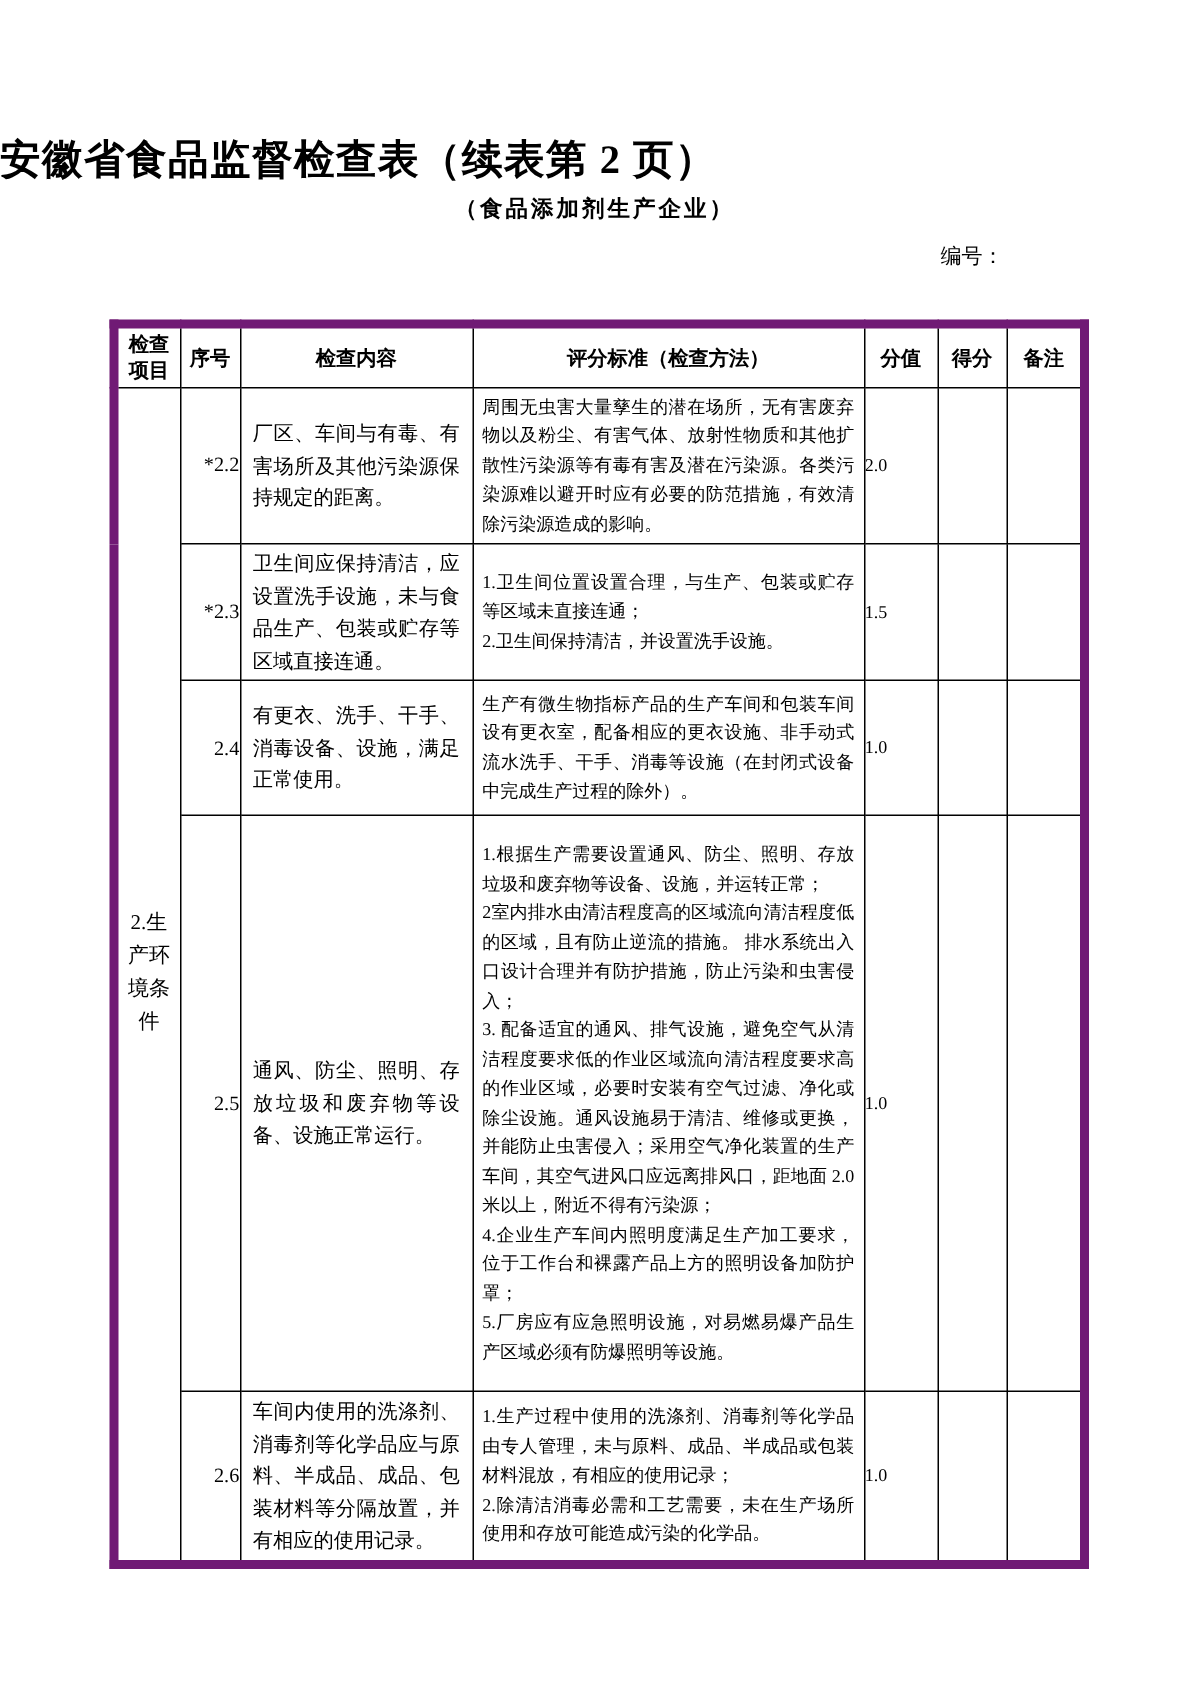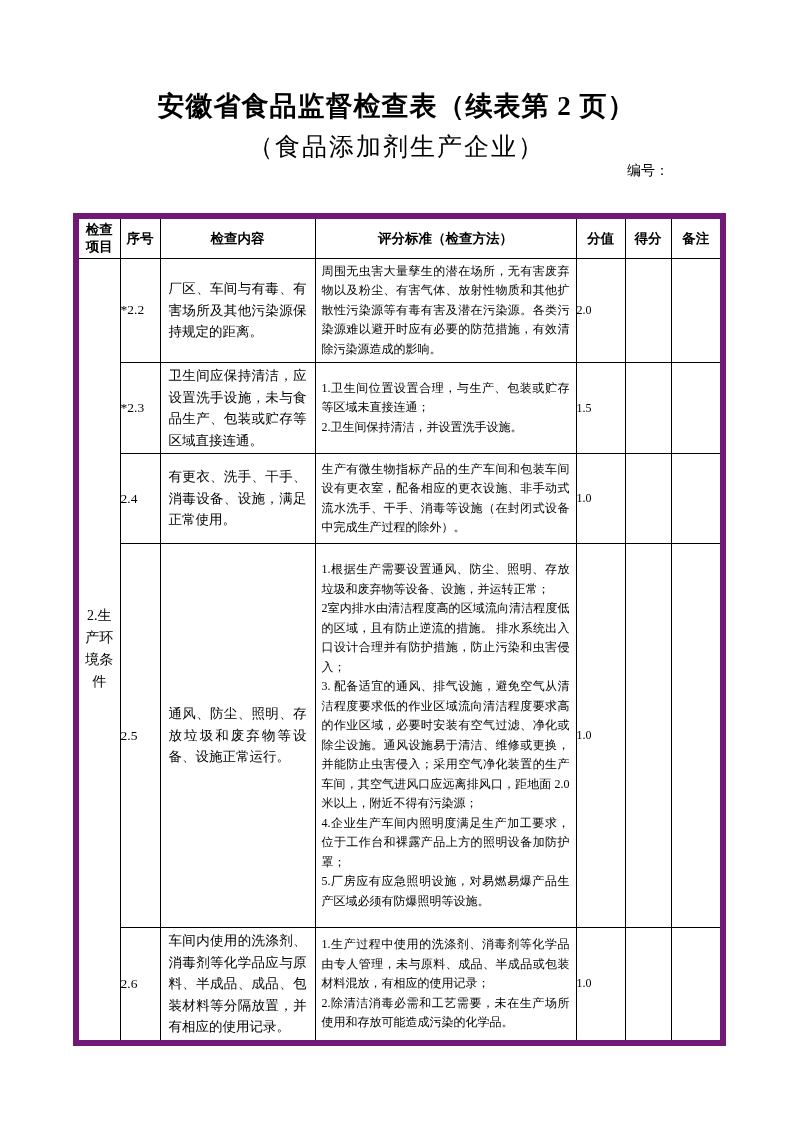--- a/index.html
+++ b/index.html
@@ -10,34 +10,33 @@
     background: #ffffff;
     position: relative;
     font-family: "Liberation Serif", "DejaVu Serif", serif;
     color: #000;
   }
   .page-title {
     position: absolute;
     top: 88px;
     left: 0;
     width: 100%;
-    text-align: center;
     font-size: 27px;
     font-weight: bold;
     letter-spacing: 1px;
     margin: 0;
   }
   .page-subtitle {
     position: absolute;
     top: 130px;
     left: 0;
     width: 100%;
     text-align: center;
-    font-size: 25px;
-    font-weight: normal;
+    font-size: 15px;
+    font-weight: bold;
     letter-spacing: 2px;
     margin: 0;
   }
   .doc-number {
     position: absolute;
     top: 162px;
     left: 627px;
     font-size: 14px;
     text-align: right;
   }
@@ -65,21 +64,21 @@
   thead tr { height: 42px; }
   td.cat {
     text-align: center;
     font-size: 14px;
     line-height: 22px;
     padding: 0;
     margin-left: 32px;
   }
   td.cat span { display: inline-block; width: 32px; text-align: center; }
   td.seq {
-    text-align: left;
+    text-align: right;
     font-size: 13.5px;
     padding: 0;
   }
   td.content {
     font-size: 13.5px;
     line-height: 21.5px;
     text-align: justify;
     padding: 2px 8px;
   }
   td.criteria {

